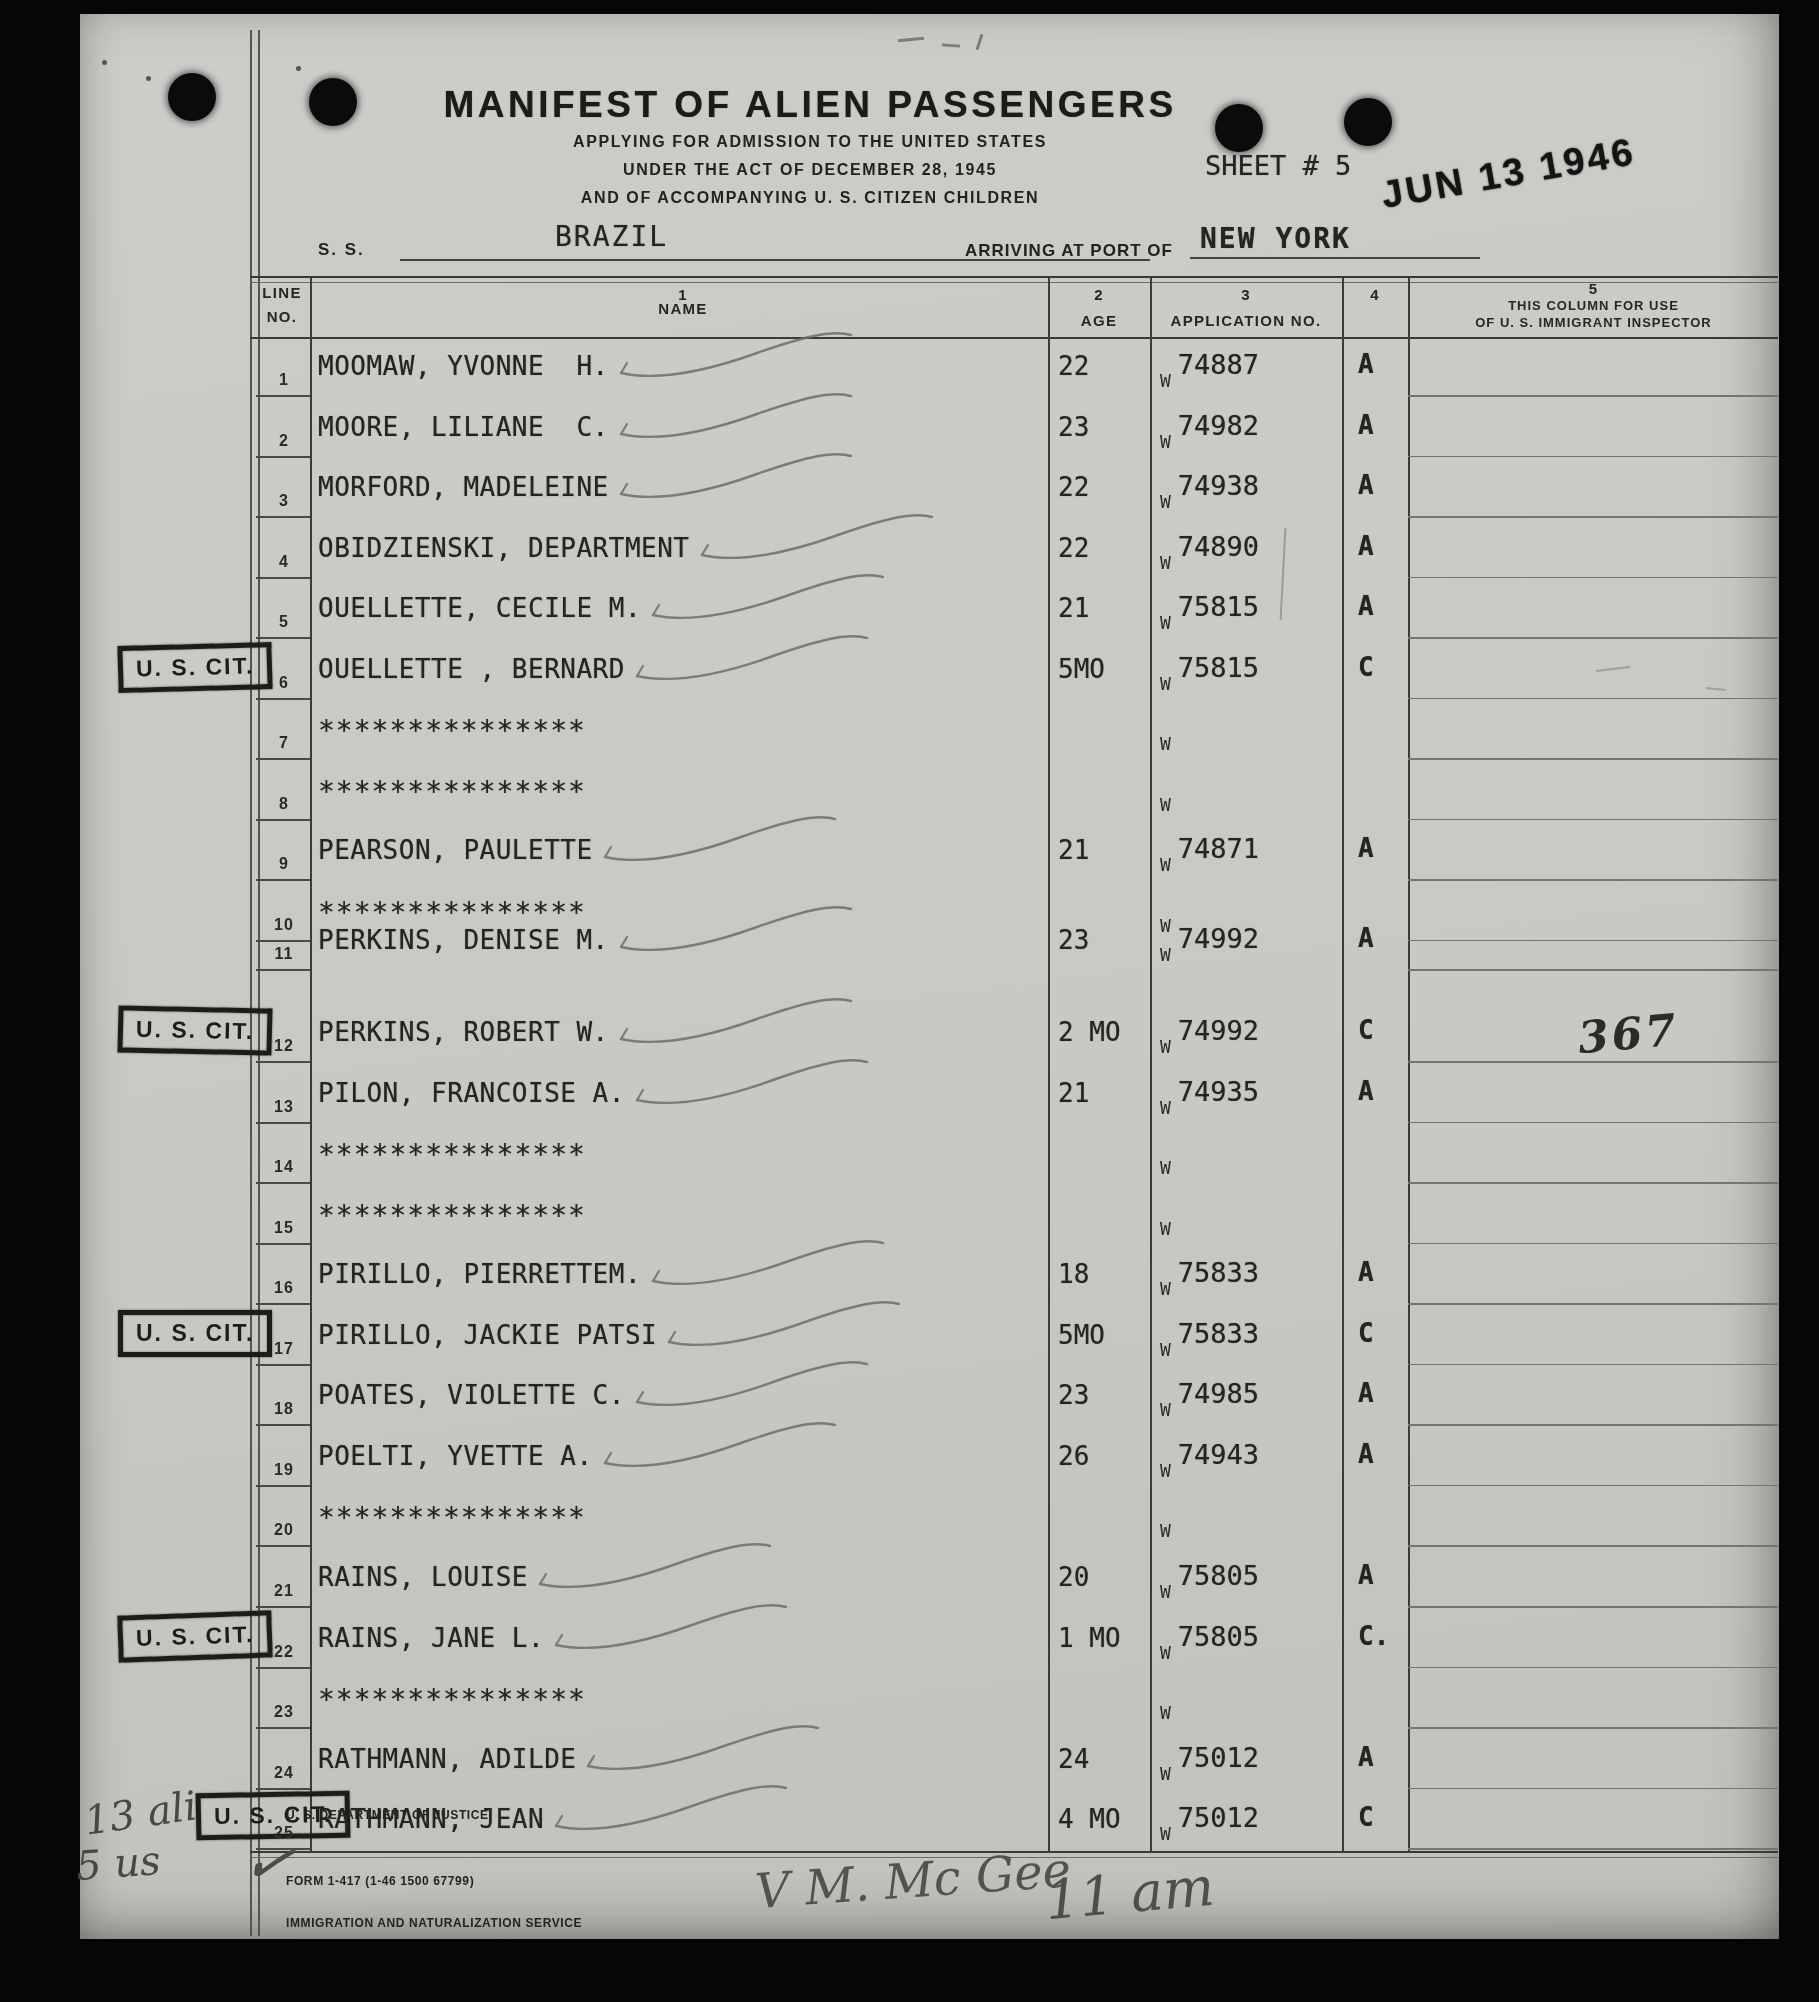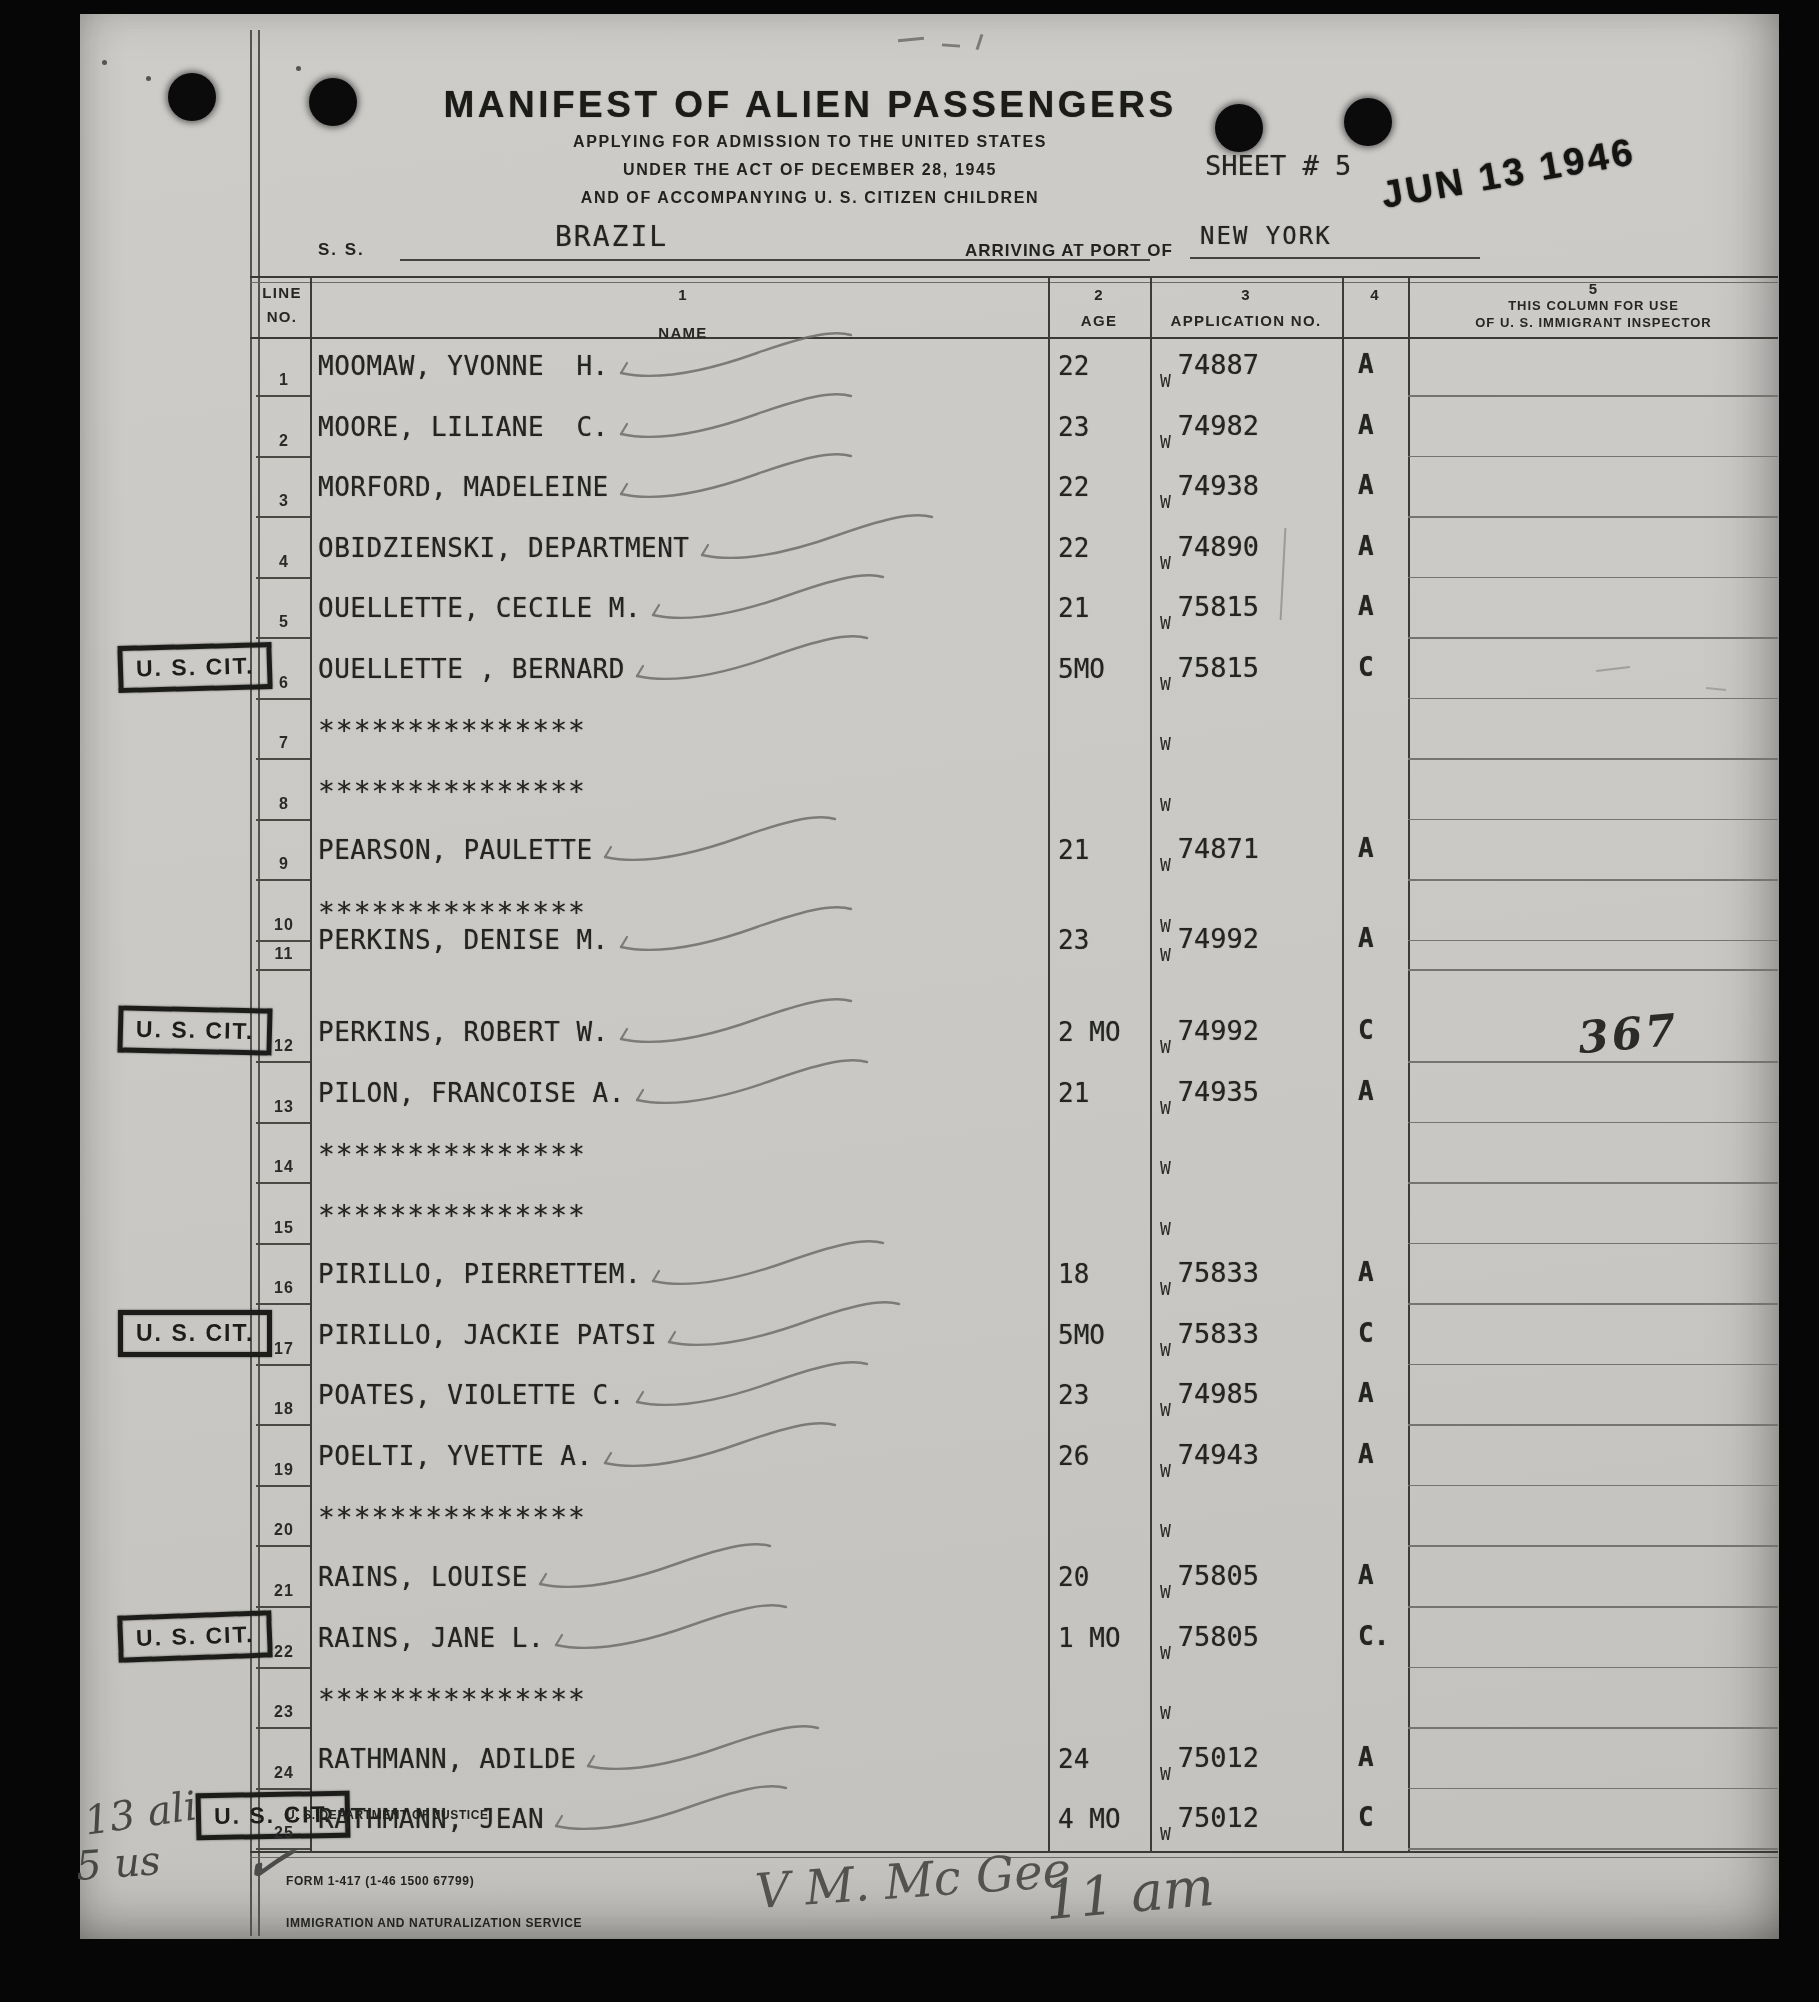--- a/index.html
+++ b/index.html
@@ -78,41 +78,41 @@
   <div class="print sub ctr abs" style="left:430px;top:133px;width:760px;">APPLYING FOR ADMISSION TO THE UNITED STATES</div>
   <div class="print sub ctr abs" style="left:430px;top:161px;width:760px;">UNDER THE ACT OF DECEMBER 28, 1945</div>
   <div class="print sub ctr abs" style="left:430px;top:189px;width:760px;">AND OF ACCOMPANYING U. S. CITIZEN CHILDREN</div>
   <div class="tw abs" style="left:1205px;top:150px;font-size:27px;">SHEET # 5</div>
   <div class="stamp-date" style="left:1380px;top:152px;">JUN 13 1946</div>
 
   <div class="print abs" style="left:318px;top:240px;font-size:17px;letter-spacing:2px;">S. S.</div>
   <div class="tw abs" style="left:555px;top:220px;font-size:28px;letter-spacing:2px;">BRAZIL</div>
   <div class="hline" style="left:400px;top:259px;width:750px;height:1.5px;background:#44433f;"></div>
   <div class="print abs" style="left:965px;top:241px;font-size:17px;letter-spacing:1px;">ARRIVING AT PORT OF</div>
-  <div class="tw abs" style="left:1200px;top:222px;font-size:24px;letter-spacing:2px;">NEW YORK</div>
+  <div class="tw abs" style="left:1200px;top:222px;font-size:28px;letter-spacing:2px;font-weight:bold;">NEW YORK</div>
   <div class="hline" style="left:1190px;top:257px;width:290px;height:1.5px;background:#44433f;"></div>
 
   <div class="vline margin" style="left:250px;top:30px;height:1906px;"></div>
   <div class="vline margin" style="left:258px;top:30px;height:1906px;width:1.5px;"></div>
 
   <div class="hline" style="left:250px;top:276px;width:1528px;"></div>
   <div class="hline thin" style="left:250px;top:282px;width:1528px;"></div>
   <div class="hline" style="left:250px;top:337px;width:1528px;height:1.5px;"></div>
   <div class="hline" style="left:250px;top:1851px;width:1528px;"></div>
   <div class="hline thin" style="left:250px;top:1857px;width:1528px;"></div>
   <div class="vline" style="left:310px;top:276px;height:1577px;"></div>
   <div class="vline" style="left:1048px;top:276px;height:1577px;"></div>
   <div class="vline" style="left:1150px;top:276px;height:1577px;"></div>
   <div class="vline" style="left:1342px;top:276px;height:1577px;"></div>
   <div class="vline" style="left:1408px;top:276px;height:1577px;"></div>
 
   <div class="fh" style="left:252px;top:284px;width:60px;">LINE</div>
   <div class="fh" style="left:252px;top:308px;width:60px;">NO.</div>
   <div class="fh" style="left:433px;top:286px;width:500px;">1</div>
-  <div class="fh" style="left:433px;top:324px;width:500px;">NAME</div>
+  <div class="fh" style="left:433px;top:300px;width:500px;">NAME</div>
   <div class="fh" style="left:1049px;top:286px;width:100px;">2</div>
   <div class="fh" style="left:1049px;top:312px;width:100px;">AGE</div>
   <div class="fh" style="left:1151px;top:286px;width:190px;">3</div>
   <div class="fh" style="left:1151px;top:312px;width:190px;">APPLICATION NO.</div>
   <div class="fh" style="left:1343px;top:286px;width:64px;">4</div>
   <div class="fh" style="left:1409px;top:280px;width:369px;">5</div>
   <div class="fh small" style="left:1409px;top:298px;width:369px;">THIS COLUMN FOR USE</div>
   <div class="fh small" style="left:1409px;top:315px;width:369px;">OF U. S. IMMIGRANT INSPECTOR</div>
 
   <div id="rows">

